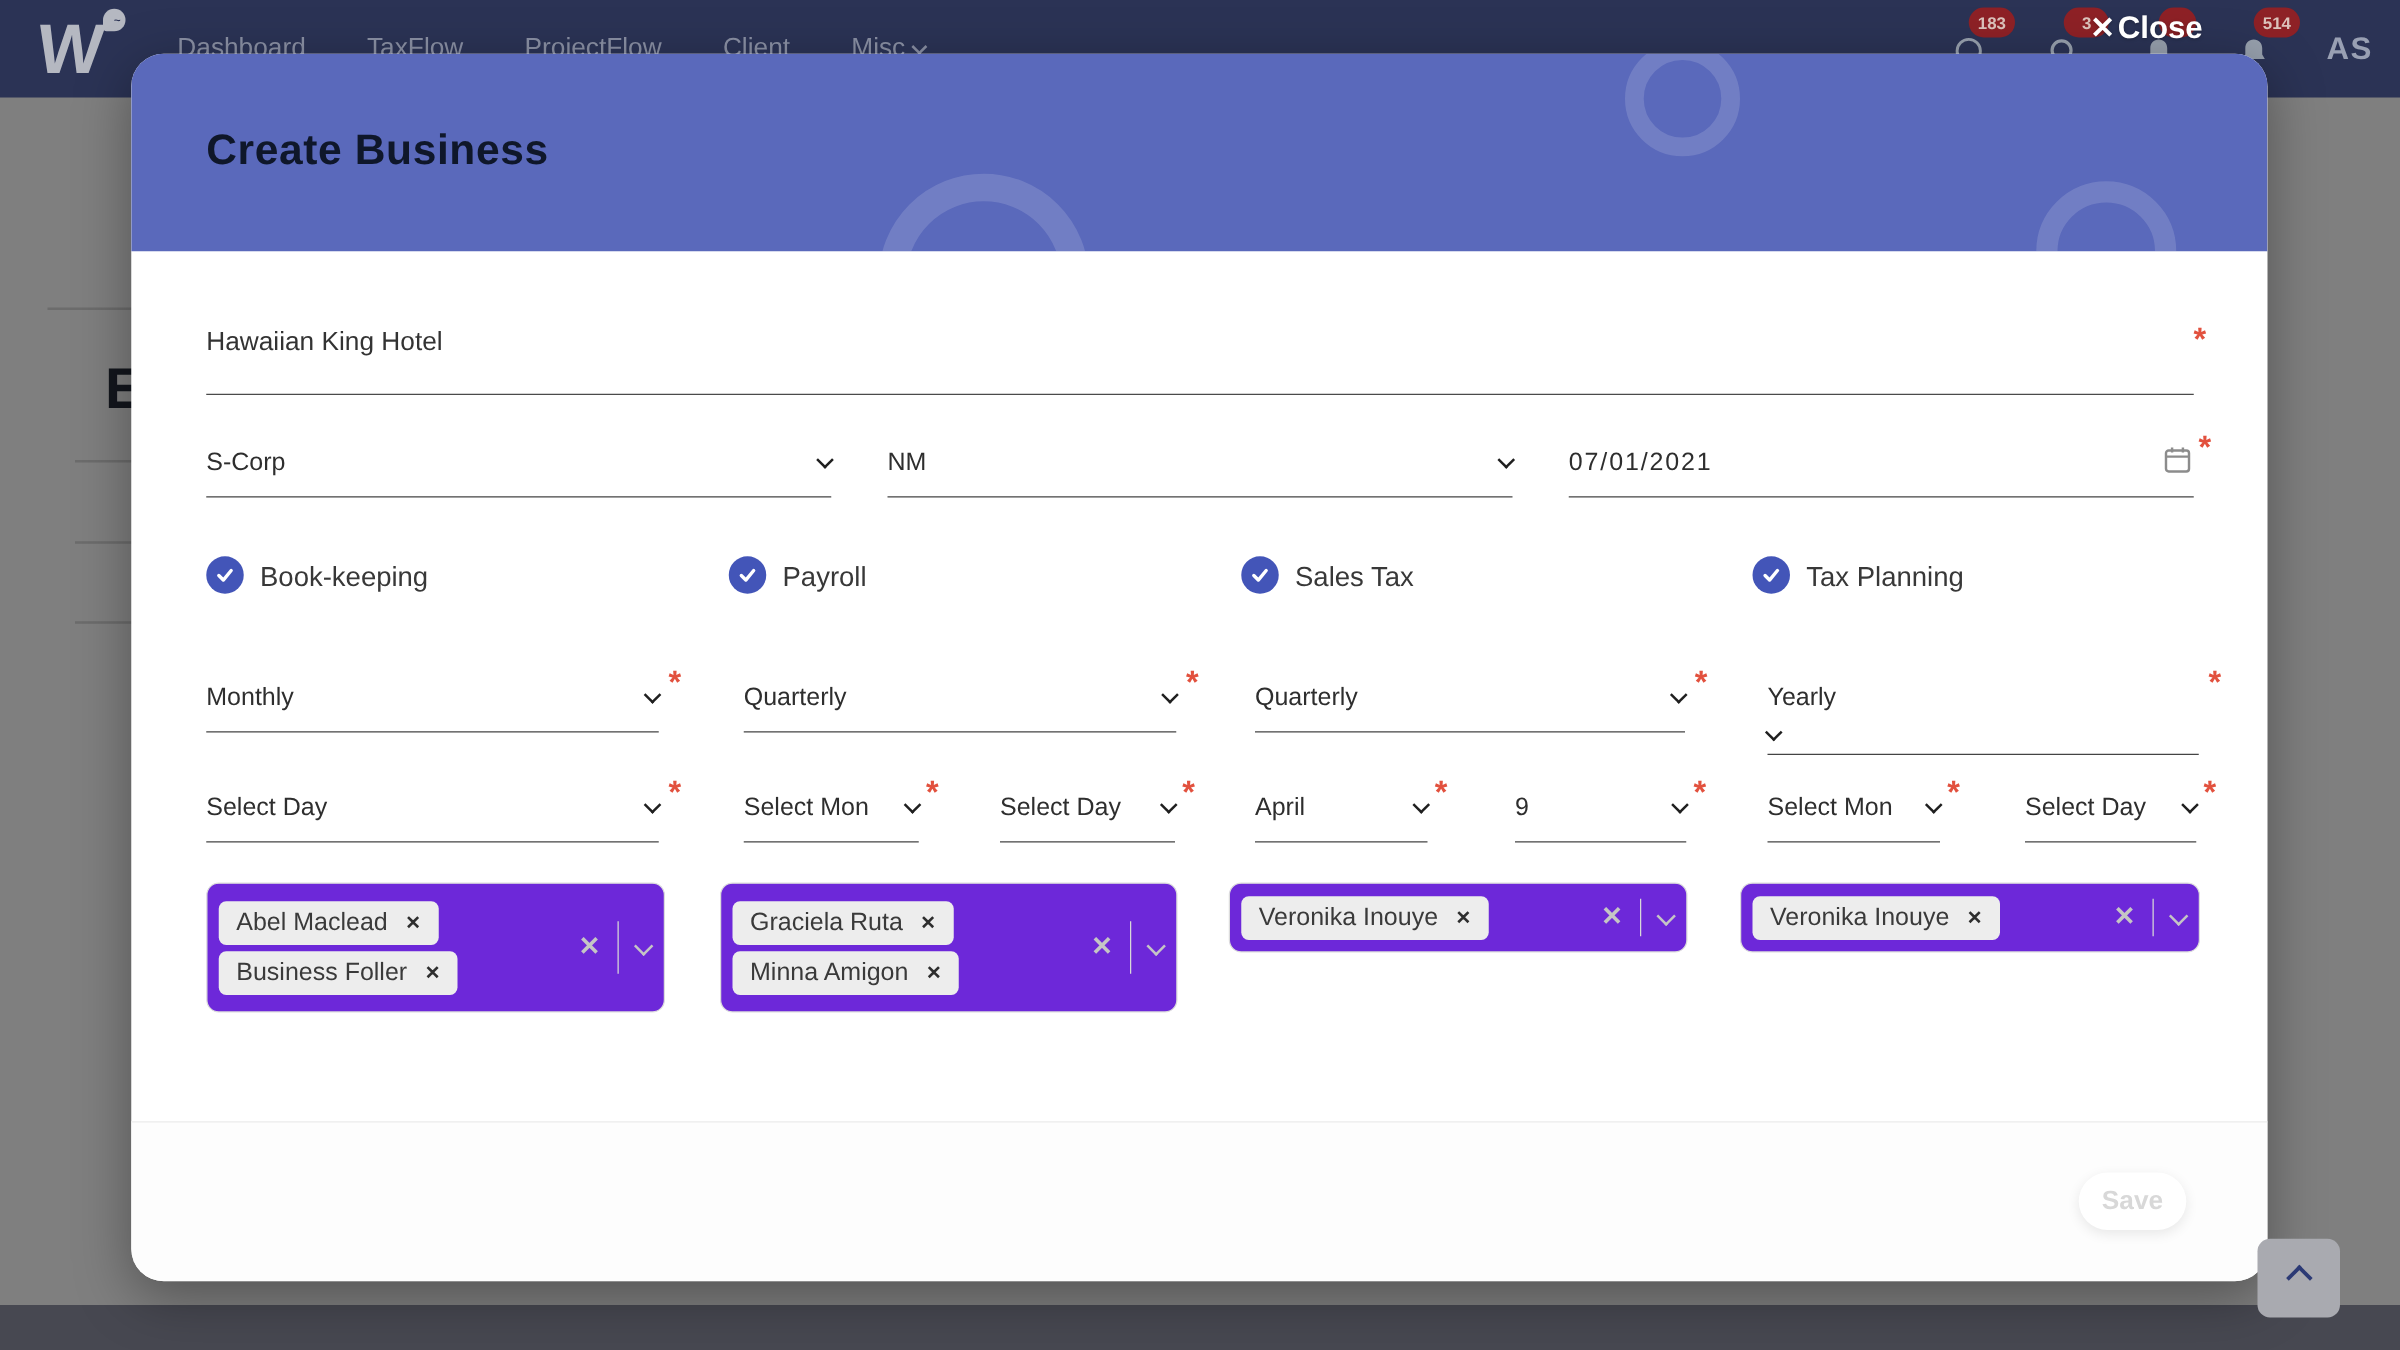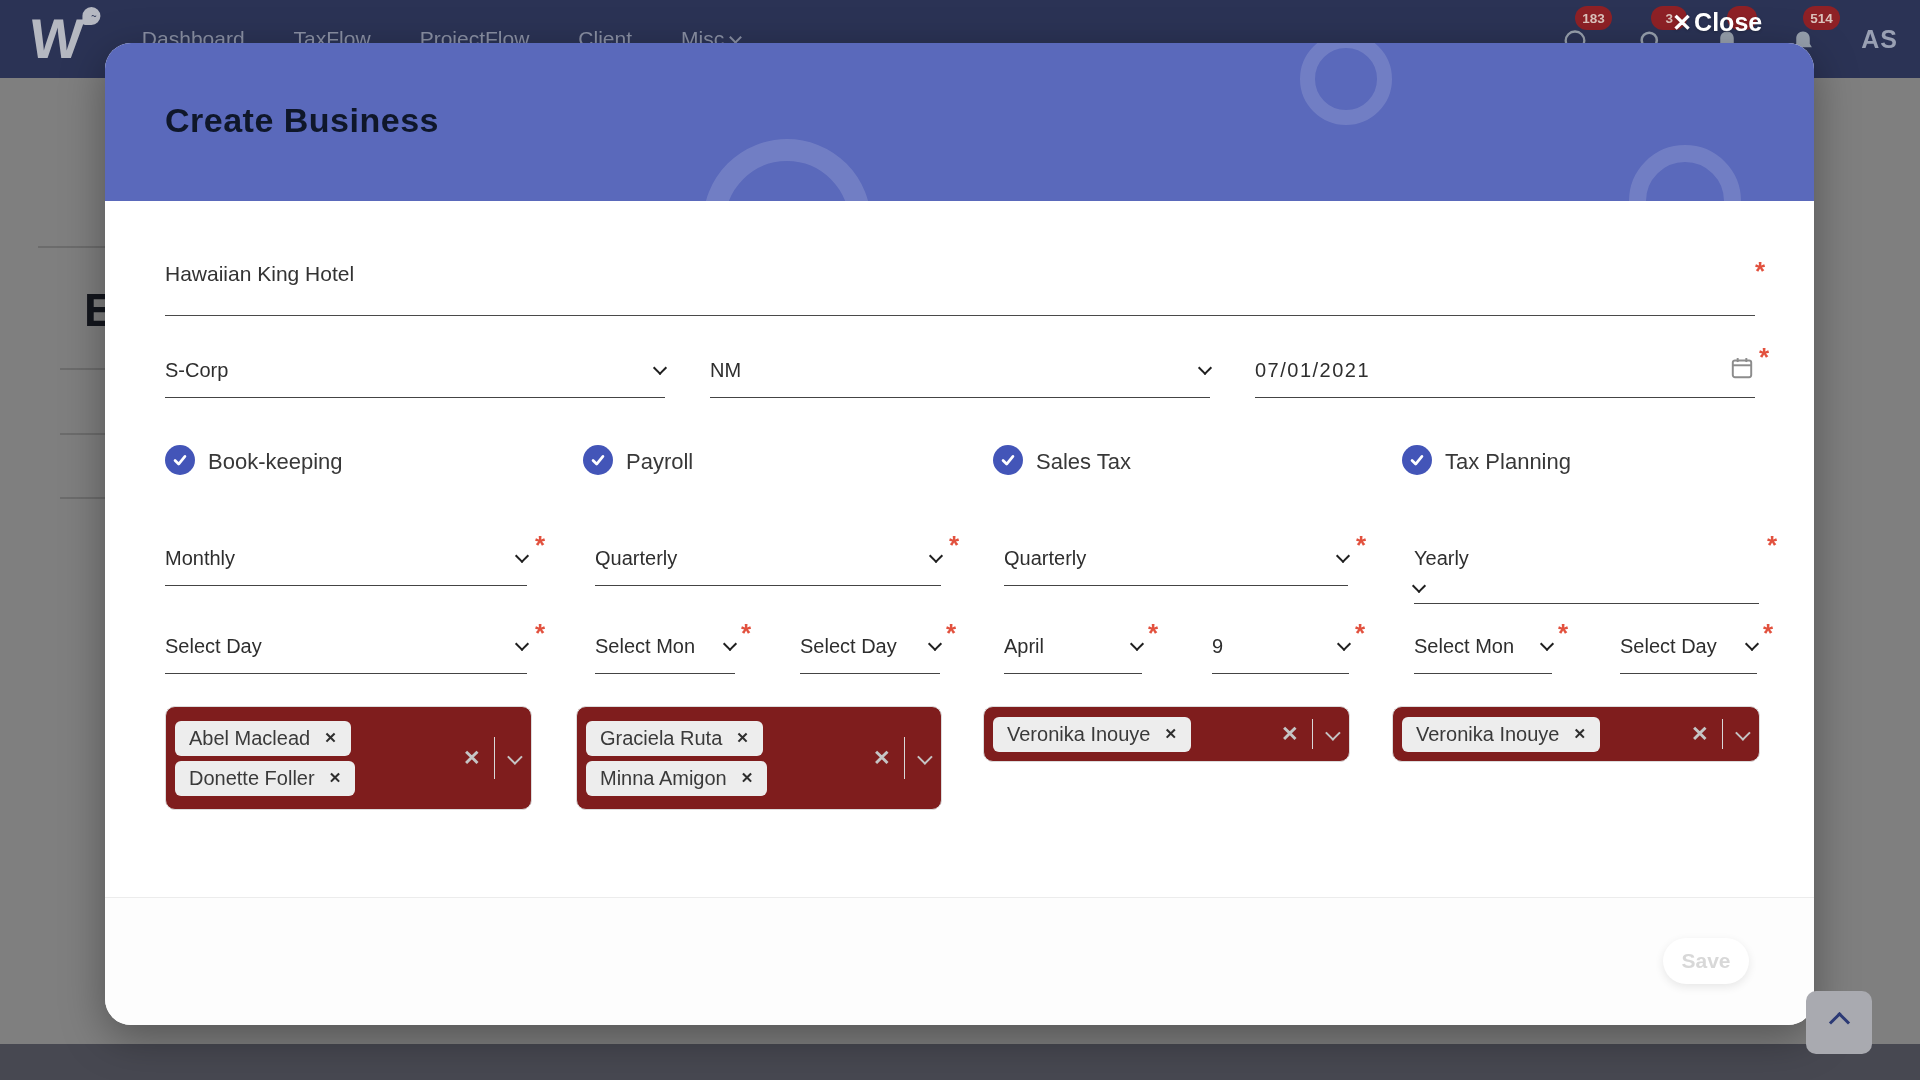--- a/index.html
+++ b/index.html
@@ -73,21 +73,21 @@
   .fsel { top:500px; padding-bottom:12px; }
   .dsel { top:588px; padding-bottom:12px; }
   .w1 { width:362px; } 
   .c1x { left:60px; } .c2x { left:490px; width:346px; } .c3x { left:899px; width:344px; } .c4x { left:1309px; width:345px;flex-direction:column; }
 
   .sub1a { left:490px; width:140px; } .sub1b { left:695px; width:140px; }
   .sub2a { left:899px; width:138px; } .sub2b { left:1107px; width:137px; }
   .sub3a { left:1309px; width:138px; } .sub3b { left:1515px; width:137px; }
 
   .tagbox { position:absolute; top:663px; border:1.5px solid #dcdcdc; border-radius:10px;
-            display:flex; align-items:center; padding:8px 12px 8px 9px; background:#7f1d1d; cursor:pointer; }
+            display:flex; align-items:center; padding:8px 12px 8px 9px; background:#6d28d9; cursor:pointer; }
   .tb1 { left:60px; width:367px; height:104px; }
   .tb2 { left:471px; width:366px; height:104px; }
   .tb3 { left:878px; width:367px; height:56px; }
   .tb4 { left:1287px; width:368px; height:56px; }
   .chips { flex:1; display:flex; flex-direction:column; gap:5px; }
   .chip { display:inline-flex; align-items:center; gap:14px; width:fit-content; background:#ededed;
           border-radius:6px; padding:6px 14px; font-size:20px; color:#3a3a3a; }
   .chip-x { font-size:15px; font-weight:800; color:#2e2e2e; cursor:pointer; }
   .tag-controls { display:flex; align-items:center; gap:13px; margin-left:6px; }
   .clear-x { font-size:21px; font-weight:700; color:#c5c5c5; cursor:pointer; line-height:20px; }
@@ -302,21 +302,21 @@
     <span class="req" style="right:-16px; top:-8px;">*</span>
   </div>
 
   <div class="tagbox tb1">
     <div class="chips">
       <span class="chip">
         <span>Abel Maclead</span>
         <span class="chip-x">✕</span>
       </span>
       <span class="chip">
-        <span>Donette Foller</span>
+        <span>Business Foller</span>
         <span class="chip-x">✕</span>
       </span>
     </div>
     <div class="tag-controls">
       <span class="clear-x">✕</span>
       <span class="vdiv tall"></span>
       <span class="chev gray"></span>
     </div>
   </div>
   <div class="tagbox tb2">

